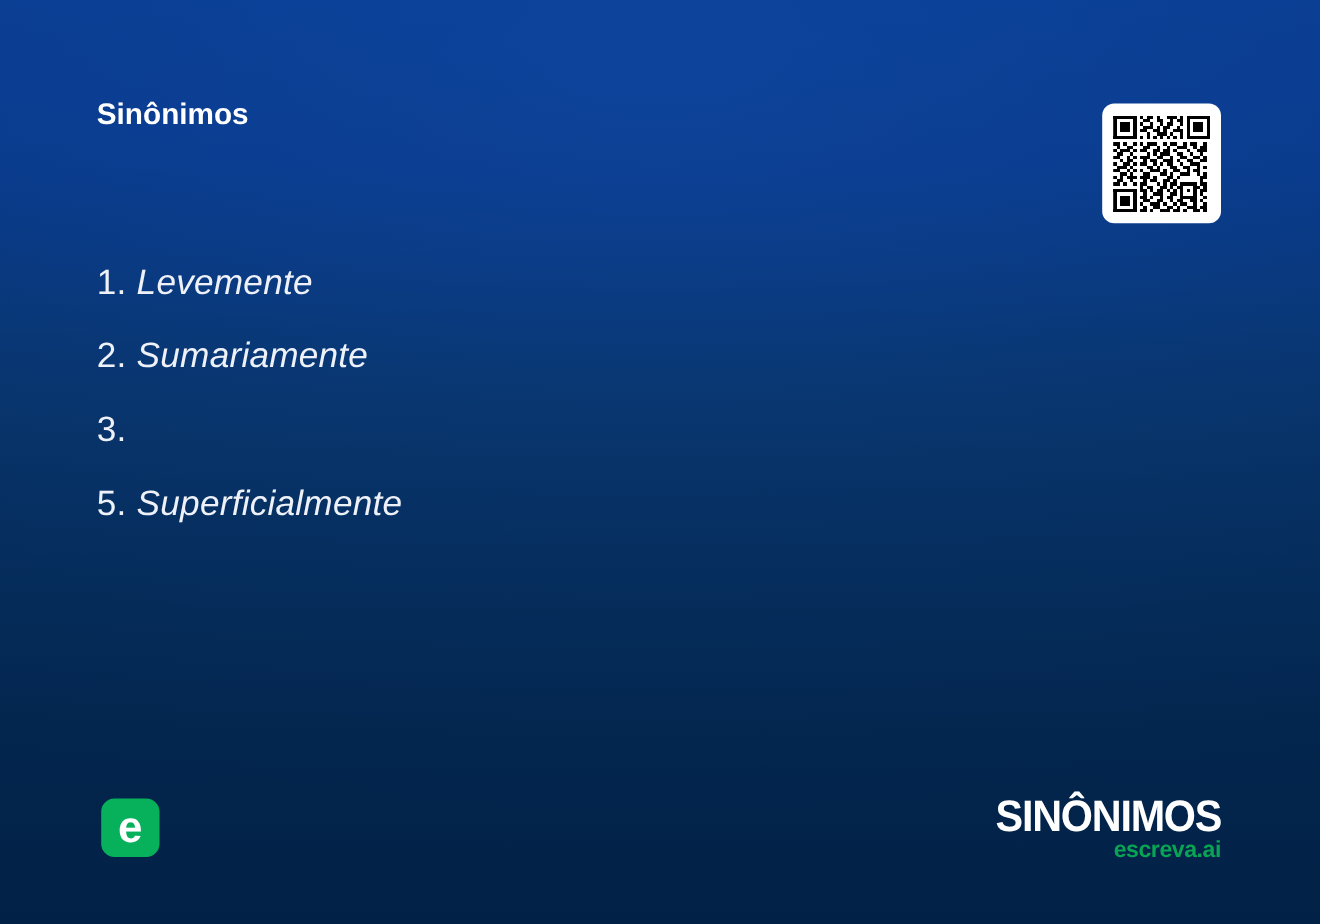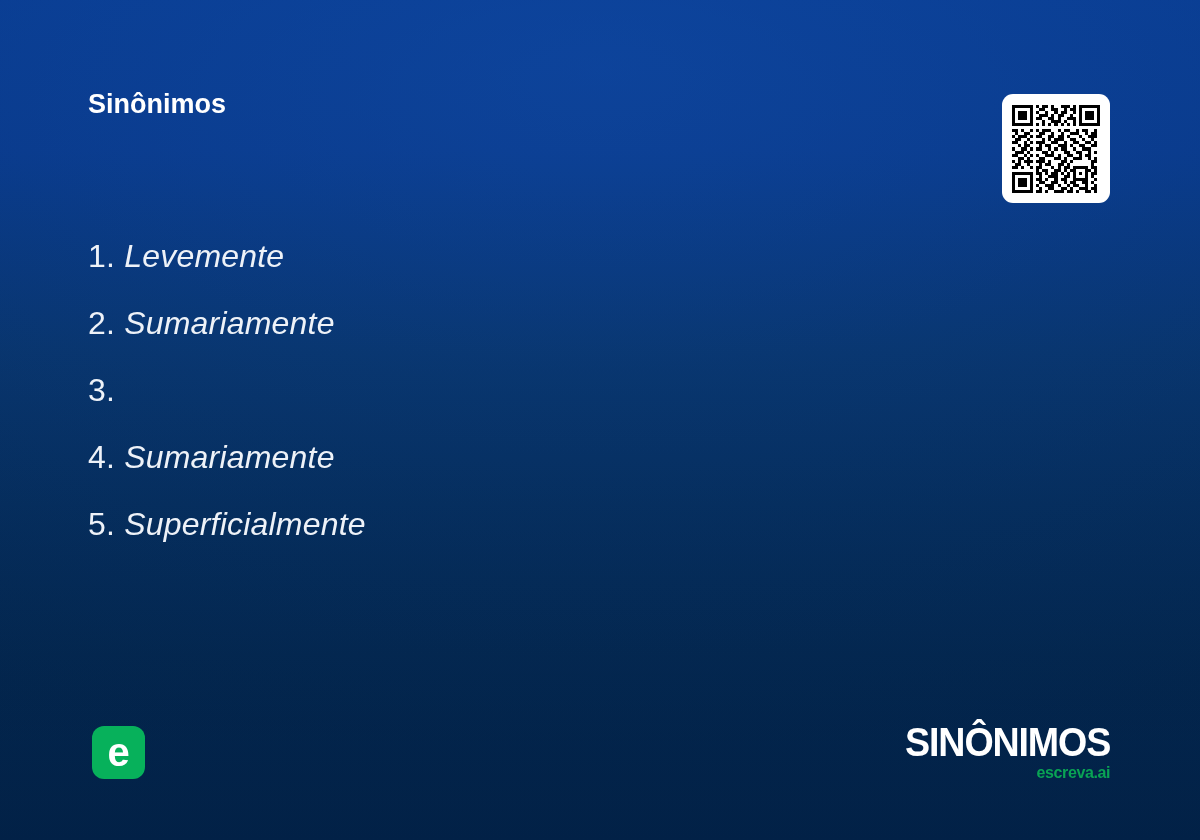--- a/index.html
+++ b/index.html
@@ -136,21 +136,21 @@
     font-size: 40px;
     line-height: 42px;
     font-weight: 700;
     letter-spacing: -1.2px;
     transform: scaleX(0.94);
     transform-origin: right center;
   }
   #brand-sub {
     display: block;
     color: #09a354;
-    font-size: 16px;
+    font-size: 21px;
     line-height: 24px;
     font-weight: 700;
     letter-spacing: -0.4px;
     margin-top: -2px;
     text-align: right;
   }
 </style>
 </head>
 <body>
 
@@ -159,21 +159,20 @@
   <div id="vignette"></div>
 
   <div id="headings">
     <div id="subtitle">Sinônimos</div>
   </div>
 
   <ol id="synonyms">
     <li><span class="syn-index">1.</span> <span class="syn-word">Levemente</span></li>
     <li><span class="syn-index">2.</span> <span class="syn-word">Sumariamente</span></li>
     <li><span class="syn-index">3.</span> <span class="syn-word"></span></li>
-    <li><span class="syn-index">4.</span> <span class="syn-word">Sumariamente</span></li>
     <li><span class="syn-index">5.</span> <span class="syn-word">Superficialmente</span></li>
   </ol>
 
   <div id="qr-panel">
     <svg id="qr-svg" width="88" height="88" viewBox="0 0 29 29" shape-rendering="crispEdges">
       <rect width="29" height="29" fill="#ffffff"></rect>
       <g fill="#000000">
 
         <rect x="0" y="0" width="7" height="1"></rect>
         <rect x="0" y="6" width="7" height="1"></rect>

